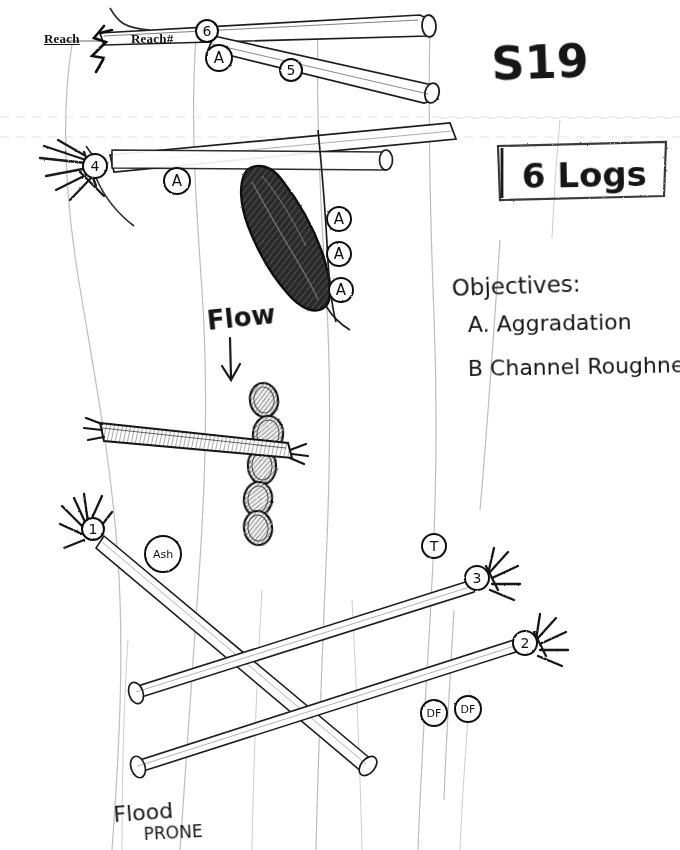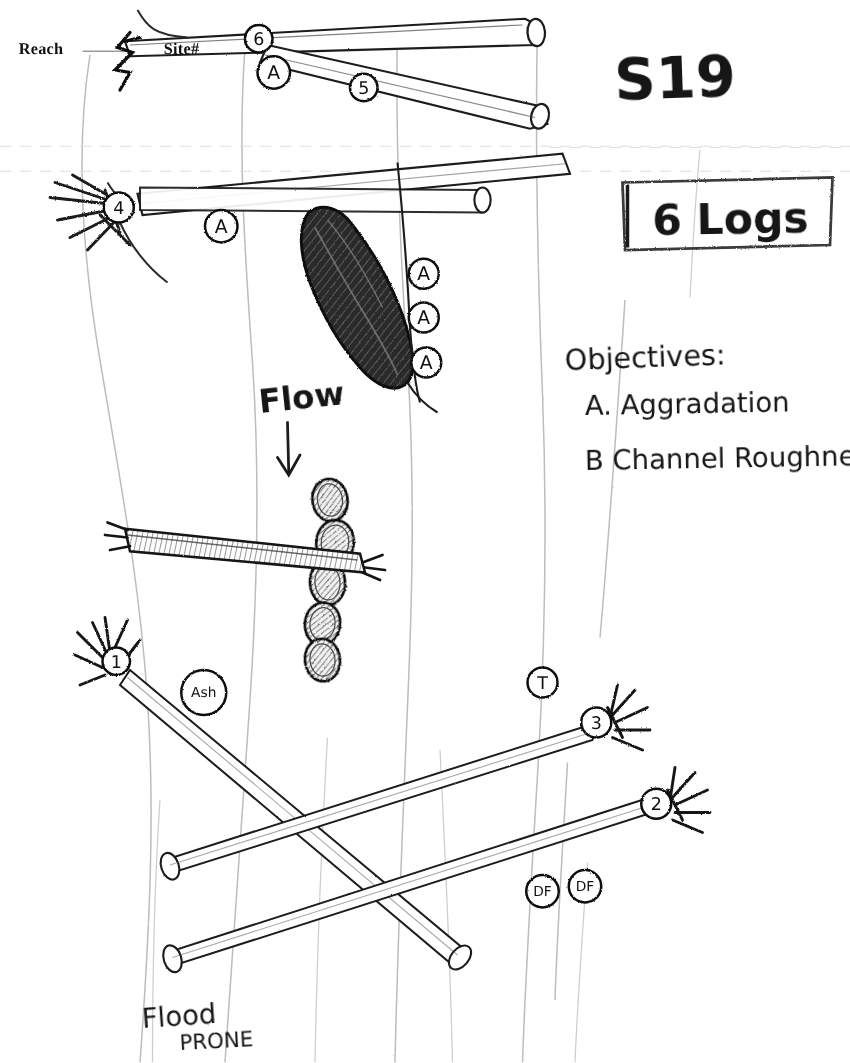--- a/index.html
+++ b/index.html
@@ -259,16 +259,16 @@
         <text x="144" y="840" font-size="17" font-family="&quot;DejaVu Sans&quot;, sans-serif" fill="#161616" filter="url(#rough)" transform="rotate(-3 144 840)">PRONE</text>
       </g>
 
     <g>
       <path d="M498,146 L666,142 L664,196 L500,200 Z" fill="none" stroke="#3a3a3a" stroke-width="2.2" filter="url(#rough2)"></path>
       <path d="M502,148 L502,198" stroke="#1a1a1a" stroke-width="2.8" fill="none"></path>
     </g>
 
   </svg>
 
-  <div class="formlabel" style="left:15px;top:31px;">Reach</div>
-  <div class="formlabel" style="left:131px;top:31px;">Site#</div>
+  <div class="formlabel" style="left:44px;top:31px;text-decoration:underline;">Reach</div>
+  <div class="formlabel" style="left:131px;top:31px;">Reach#</div>
 
 </div>
 
 </body></html>

